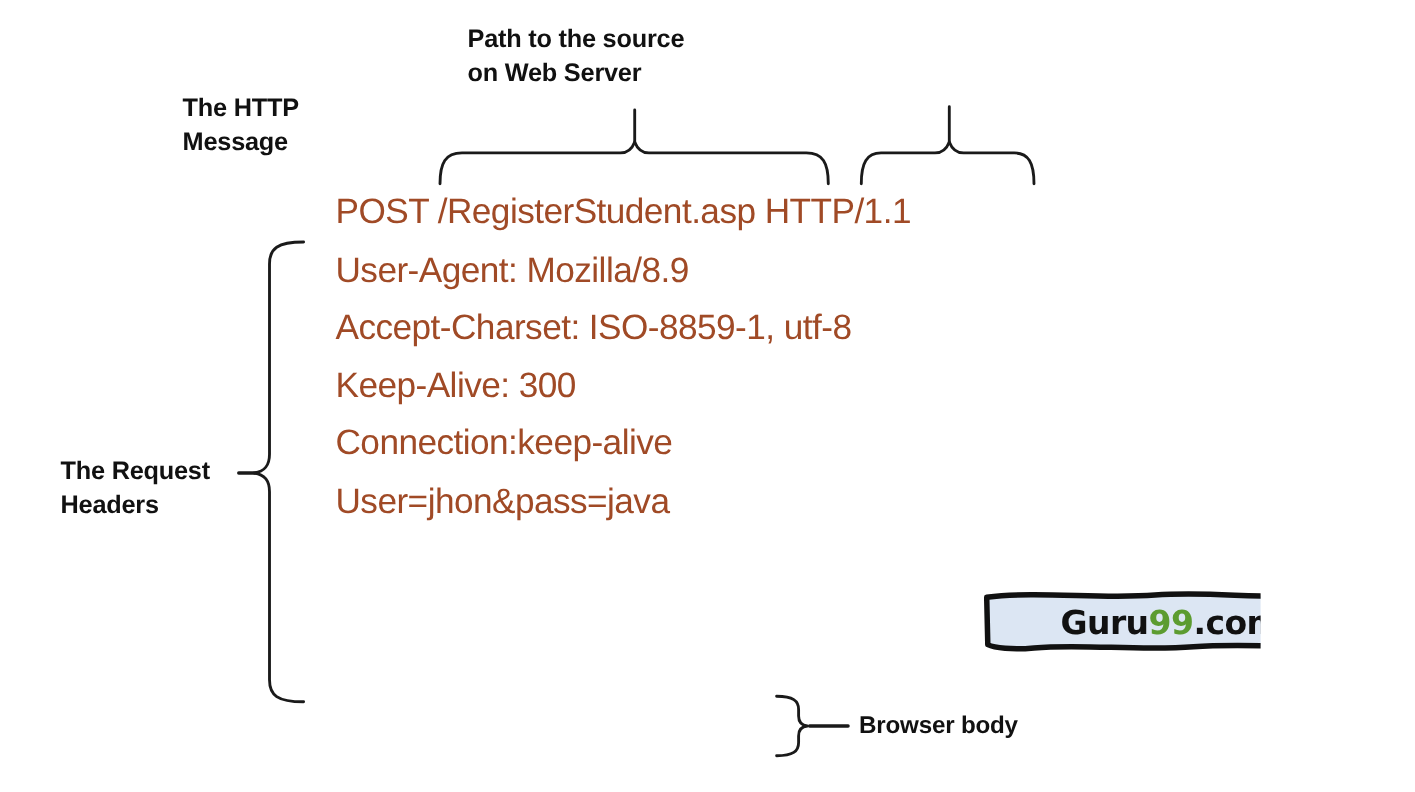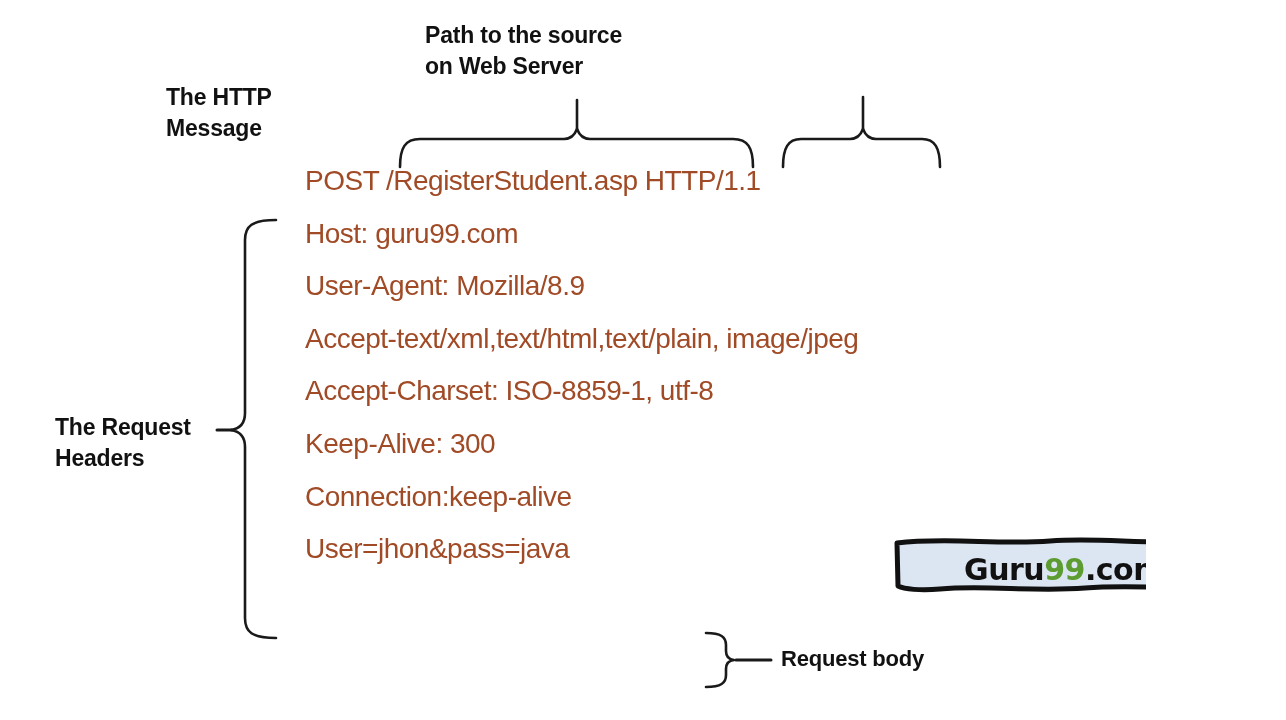--- a/index.html
+++ b/index.html
@@ -7,24 +7,24 @@
     --label-text:#111111;
     --line-color:#1a1a1a;
     --logo-bg:#dce6f3;
     --logo-green:#5c9c30;
   }
   *{margin:0;padding:0;box-sizing:border-box;}
   body{background:#ffffff;font-family:"Liberation Sans",sans-serif;}
   .canvas{position:relative;width:1146px;height:720px;background:#ffffff;overflow:hidden;}
   .overlay{position:absolute;left:0;top:0;width:1286px;height:720px;pointer-events:none;}
   .blabel{position:absolute;font-weight:bold;color:var(--label-text);font-size:23px;line-height:31px;letter-spacing:-0.2px;}
-  .request-block{position:absolute;left:305px;top:155px;width:920px;color:var(--request-text);font-size:28px;line-height:52.6px;letter-spacing:-0.5px;white-space:nowrap;}
+  .request-block{position:absolute;left:305px;top:166px;width:920px;color:var(--request-text);font-size:32px;line-height:52.6px;letter-spacing:-0.5px;white-space:nowrap;}
   .logo{position:absolute;left:890px;top:533px;width:348px;height:64px;}
   .logo svg{position:absolute;left:0;top:0;}
-  .logo-text{position:absolute;left:0;top:4px;width:100%;height:100%;display:flex;align-items:center;justify-content:center;font-weight:bold;font-size:30px;color:#111;letter-spacing:-0.5px;font-family:"DejaVu Sans","Liberation Sans",sans-serif;}
+  .logo-text{position:absolute;left:0;top:16px;width:100%;height:100%;display:flex;justify-content:center;font-weight:bold;font-size:30px;color:#111;letter-spacing:-0.5px;font-family:"DejaVu Sans","Liberation Sans",sans-serif;}
   .logo-text .green{color:var(--logo-green);}
   .msg-label{position:absolute;left:781px;top:646px;font-weight:bold;font-size:22px;color:var(--label-text);letter-spacing:-0.2px;}
 </style>
 </head>
 <body>
 
 <div class="canvas">
 
   <svg class="overlay" viewBox="0 0 1286 720">
     <g fill="none" stroke="#1a1a1a" stroke-width="2.6" stroke-linecap="round" stroke-linejoin="round">
@@ -56,27 +56,25 @@
   <div class="blabel" style="left:166px;top:82px;">
     <div>The HTTP</div>
     <div>Message</div>
   </div>
 
   <div class="blabel" style="left:55px;top:412px;">
     <div>The Request</div>
     <div>Headers</div>
   </div>
 
-  <div class="msg-label">Request body</div>
+  <div class="msg-label">Browser body</div>
 
   <div class="request-block">
     <div>POST /RegisterStudent.asp HTTP/1.1</div>
-    <div>Host: guru99.com</div>
     <div>User-Agent: Mozilla/8.9</div>
-    <div>Accept-text/xml,text/html,text/plain, image/jpeg</div>
     <div>Accept-Charset: ISO-8859-1, utf-8</div>
     <div>Keep-Alive: 300</div>
     <div>Connection:keep-alive</div>
     <div>User=jhon&amp;pass=java</div>
   </div>
 
   <div class="logo">
     <svg width="348" height="64" viewBox="0 0 348 64">
       <path d="M7,10 C55,4 110,12 160,8 C210,4 255,12 300,8 C320,6 335,8 341,10 L342,52 C295,58 245,51 195,55 C145,59 95,52 50,56 C30,58 14,56 8,53 Z" fill="#dce6f3" stroke="#111111" stroke-width="5" stroke-linejoin="round"></path>
     </svg>

